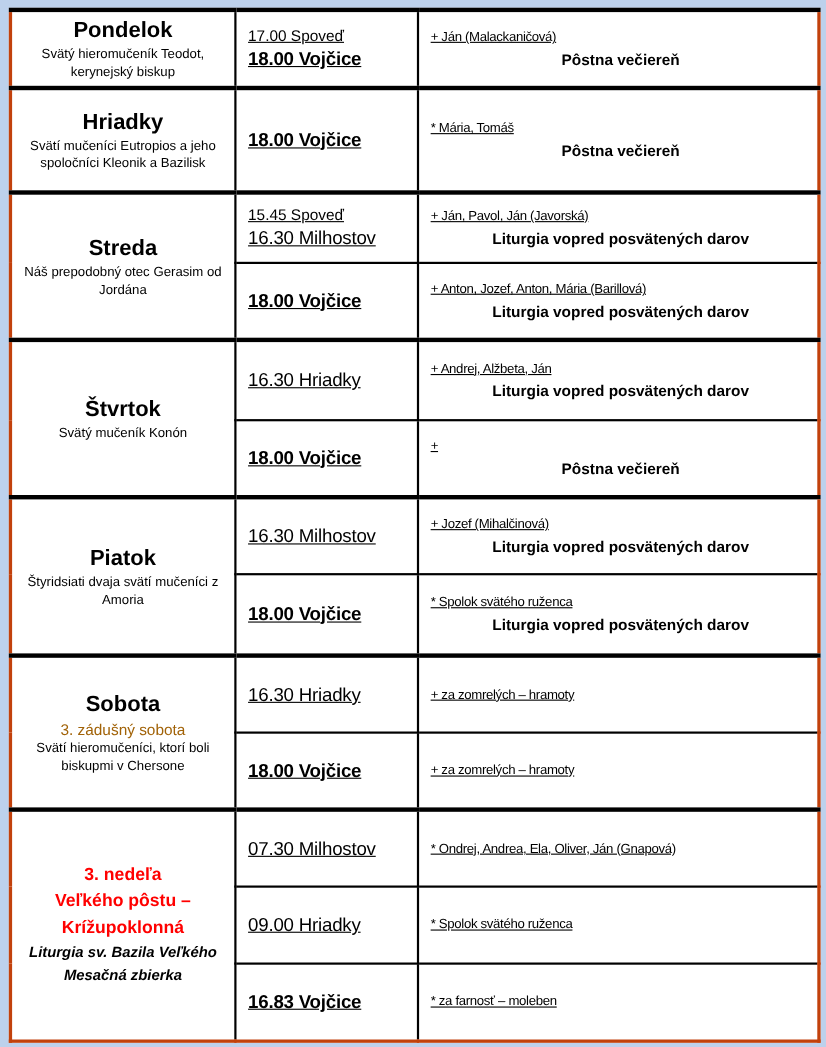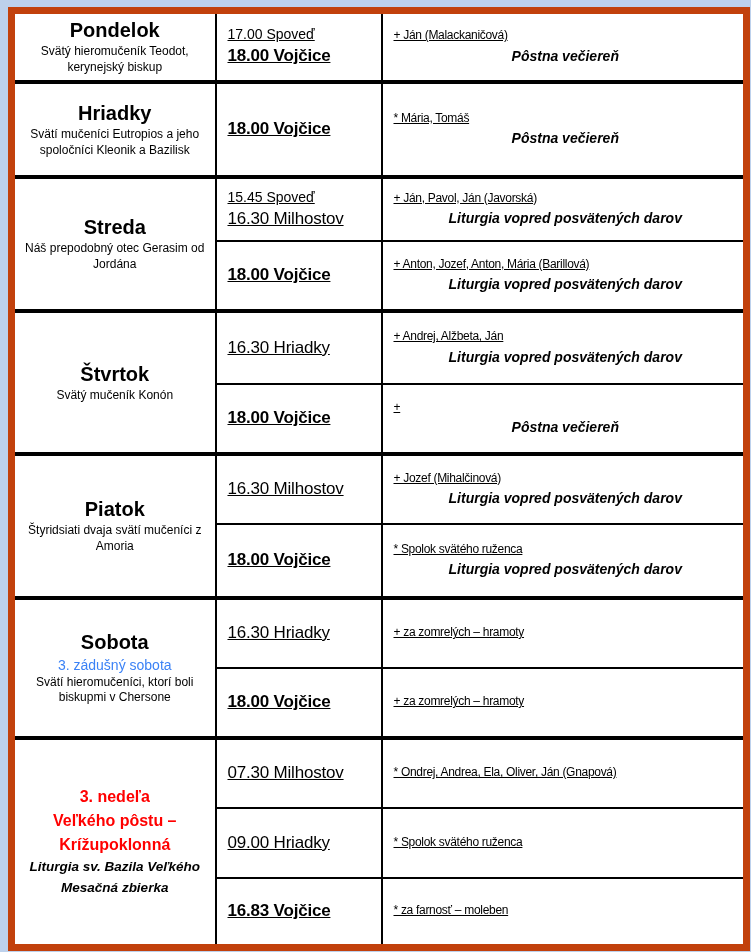--- a/index.html
+++ b/index.html
@@ -17,21 +17,21 @@
   .schedule-wrap {
     position: absolute;
     top: 7px;
     left: 8px;
   }
   table.schedule {
     border-collapse: collapse;
     table-layout: fixed;
     width: 735px;
     background: #ffffff;
-    border: 7px solid #c2410c;
+    border: 3px solid #c2410c;
   }
   td {
     border: 2px solid #000000;
     vertical-align: middle;
     overflow: hidden;
   }
   tr.dayfirst > td { border-top: 4px solid #000000; }
 
   
   .h71 { height: 71px; }
@@ -51,21 +51,21 @@
     font-weight: 700;
     line-height: 1.35;
   }
   .day-desc {
     font-size: 12px;
     line-height: 1.32;
   }
   .day-sub-green {
     font-size: 14px;
     line-height: 1.35;
-    color: #3b82f6;
+    color: #a16207;
   }
   .red-title {
     color: #ff0000;
     font-weight: 700;
     font-size: 16px;
     line-height: 1.5;
   }
   .sun-notes {
     font-size: 13.5px;
     font-weight: 700;
@@ -98,21 +98,20 @@
   .int-line {
     font-size: 12px;
     line-height: 1.3;
     letter-spacing: -0.3px;
     text-align: left;
     text-decoration: underline;
   }
   .note-line {
     font-size: 14px;
     font-weight: 700;
-    font-style: italic;
     line-height: 1.3;
     text-align: center;
     margin-top: 3px;
   }
 </style>
 </head>
 <body>
 
 <div class="schedule-wrap">
 <table class="schedule">

